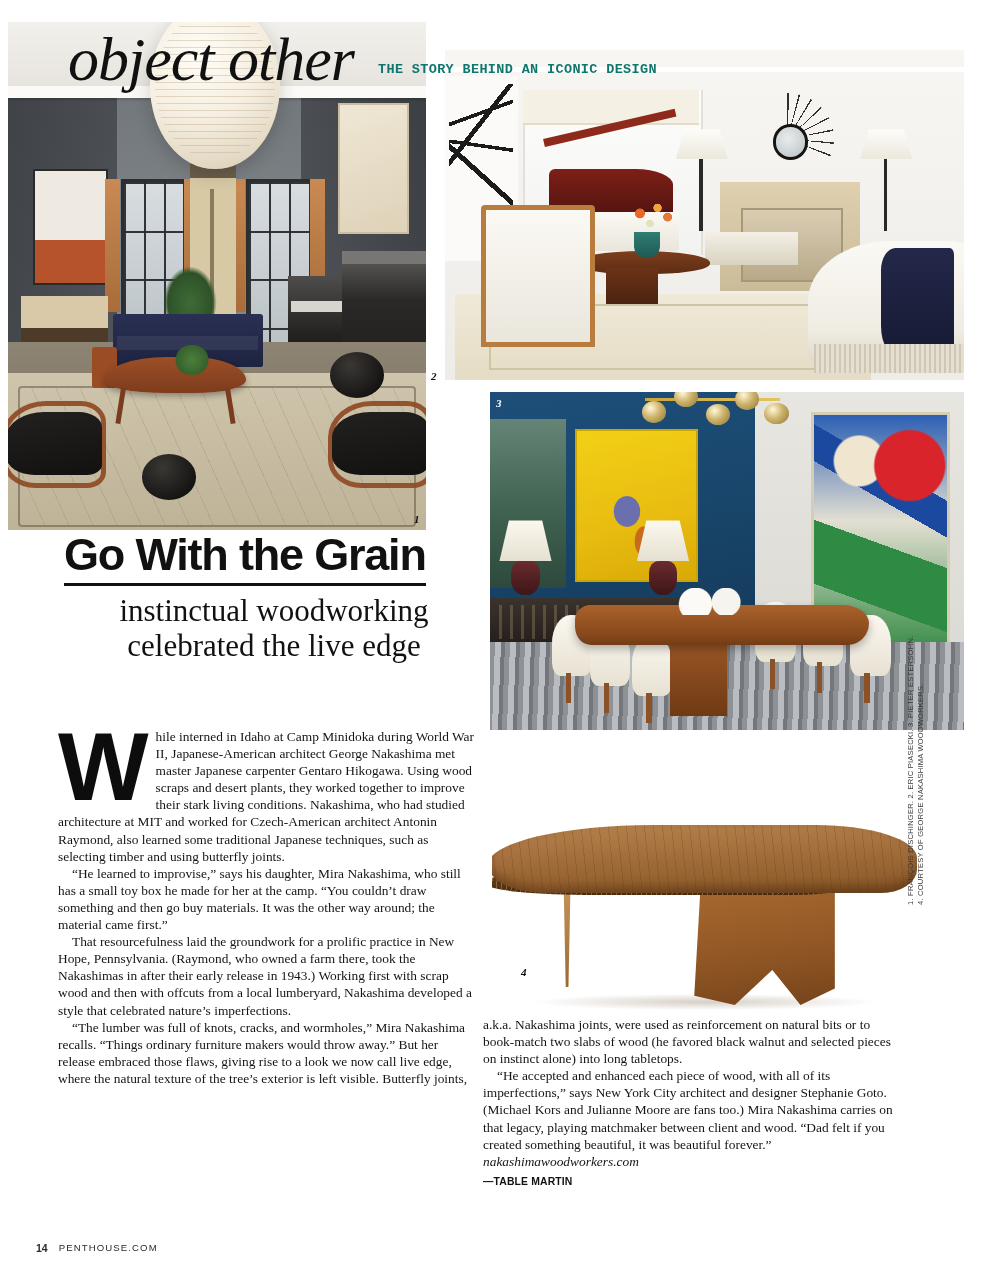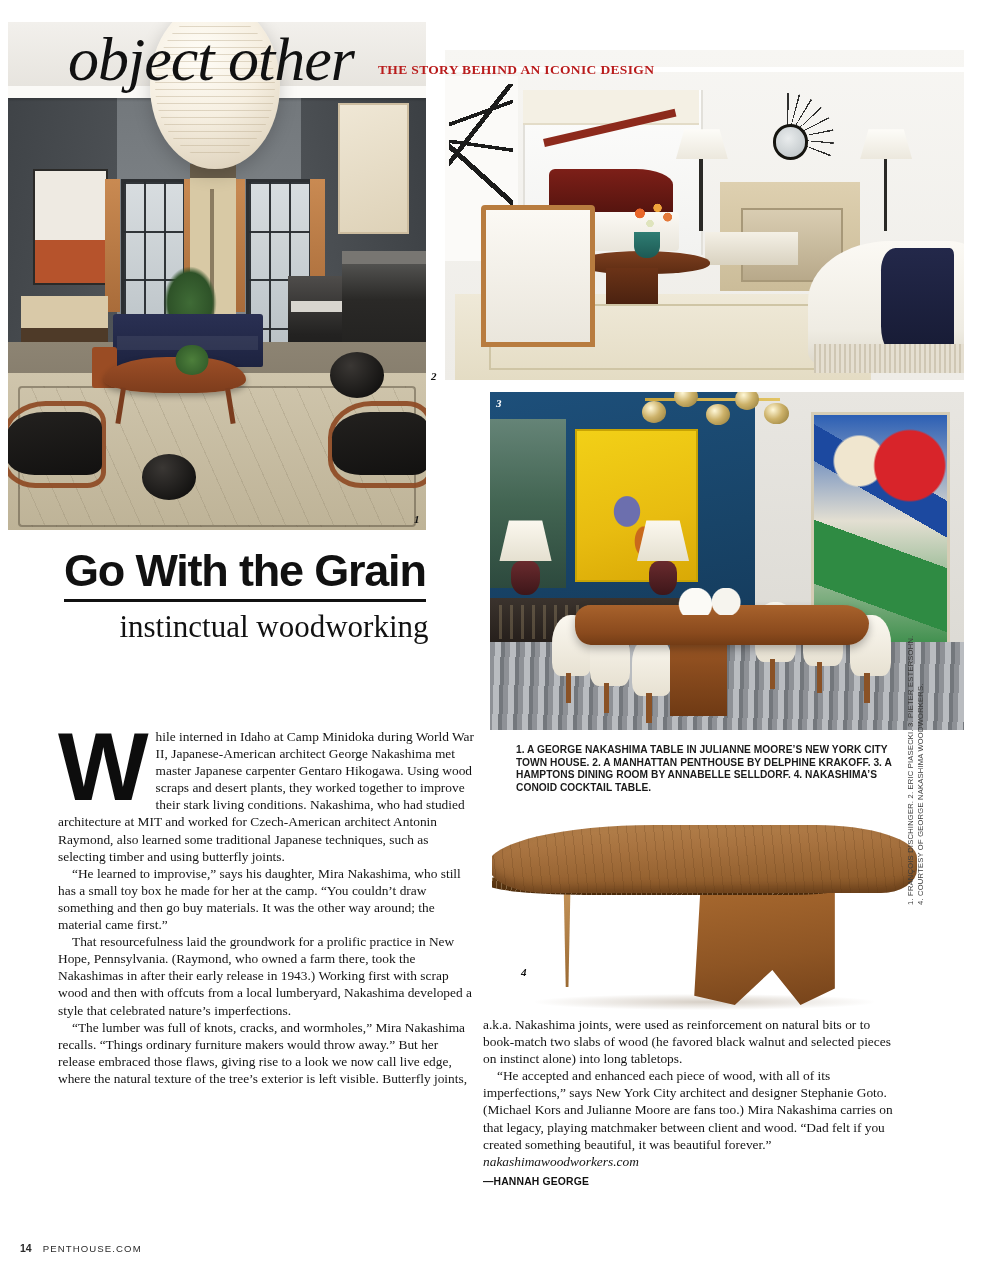--- a/index.html
+++ b/index.html
@@ -340,32 +340,32 @@
     font-style: italic;
     font-size: 62px;
     letter-spacing: -1px;
     color:#111;
     line-height:1;
     z-index: 20;
     text-shadow: 0 0 2px rgba(255,255,255,.35);
   }
   .masthead-kicker {
     position:absolute; left:378px; top:62px;
-    font-family: Liberation Serif, serif;
+    font-family: Liberation Mono, monospace;
     font-weight: 700;
     font-size: 13.5px;
     letter-spacing: .35px;
-    color:#b91c1c;
+    color:#0f766e;
     z-index: 21;
     white-space: nowrap;
   }
 
   
   .headline {
-    position:absolute; left:64px; top:548px;
+    position:absolute; left:64px; top:532px;
     width: 420px;
   }
   .headline-title {
     font-family: "Liberation Sans", sans-serif;
     font-weight: 700;
     font-size: 45px;
     letter-spacing: -1.2px;
     line-height: 1.02;
     color:#111;
     margin:0;
@@ -455,27 +455,27 @@
     line-height: 10px;
     letter-spacing: .2px;
     color:#3a3a3a;
     white-space: nowrap;
   }
   .credits span { display:block; }
 
   
   .footer {
     position:absolute;
-    left:20px; bottom:26px;
+    left:36px; bottom:26px;
     font-family: "Liberation Sans", sans-serif;
     font-size: 9.6px;
     letter-spacing: 1.1px;
     color:#2a2a2a;
     display:flex;
-    align-items:center;
+    align-items:flex-start;
     gap: 11px;
   }
   .footer-page { font-weight:700; font-size:10.5px; letter-spacing:0; }
 </style>
 </head>
 <body>
 
 <div class="page">
 
   <div class="photo1">
@@ -595,37 +595,37 @@
 
   <div class="numlabel num1">1</div>
   <div class="numlabel num2">2</div>
   <div class="numlabel num3">3</div>
   <div class="numlabel num4">4</div>
 
   <div class="headline">
     <h1 class="headline-title">Go With the Grain</h1>
     <div class="headline-deck">
       <span class="deck-l2">instinctual woodworking</span>
+      <span class="deck-l3">celebrated the live edge</span>
     </div>
   </div>
 
   <div class="col col-left">
     <p><span class="dropcap">W</span><span>hile interned in Idaho at Camp Minidoka during World War II, Japanese-American architect George Nakashima met master Japanese carpenter Gentaro Hikogawa. Using wood scraps and desert plants, they worked together to improve their stark living conditions. Nakashima, who had studied architecture at MIT and worked for Czech-American architect Antonin Raymond, also learned some traditional Japanese techniques, such as selecting timber and using butterfly joints.</span></p>
     <p>“He learned to improvise,” says his daughter, Mira Nakashima, who still has a small toy box he made for her at the camp. “You couldn’t draw something and then go buy materials. It was the other way around; the material came first.”</p>
     <p>That resourcefulness laid the groundwork for a prolific practice in New Hope, Pennsylvania. (Raymond, who owned a farm there, took the Nakashimas in after their early release in 1943.) Working first with scrap wood and then with offcuts from a local lumberyard, Nakashima developed a style that celebrated nature’s imperfections.</p>
     <p>“The lumber was full of knots, cracks, and wormholes,” Mira Nakashima recalls. “Things ordinary furniture makers would throw away.” But her release embraced those flaws, giving rise to a look we now call live edge, where the natural texture of the tree’s exterior is left visible. Butterfly joints,</p>
   </div>
 
   <div class="col col-right">
     <p>a.k.a. Nakashima joints, were used as reinforcement on natural bits or to book-match two slabs of wood (he favored black walnut and selected pieces on instinct alone) into long tabletops.</p>
     <p><span>“He accepted and enhanced each piece of wood, with all of its imperfections,” says New York City architect and designer Stephanie Goto. (Michael Kors and Julianne Moore are fans too.) Mira Nakashima carries on that legacy, playing matchmaker between client and wood. “Dad felt if you created something beautiful, it was beautiful forever.” </span><span class="italic-url">nakashimawoodworkers.com</span></p>
-    <div class="byline">—HANNAH GEORGE</div>
-  </div>
-
-  <div class="caption">1. A GEORGE NAKASHIMA TABLE IN JULIANNE MOORE’S NEW YORK CITY TOWN HOUSE. 2. A MANHATTAN PENTHOUSE BY DELPHINE KRAKOFF. 3. A HAMPTONS DINING ROOM BY ANNABELLE SELLDORF. 4. NAKASHIMA’S CONOID COCKTAIL TABLE.</div>
+    <div class="byline">—TABLE MARTIN</div>
+  </div>
+
 
   <div class="credits">
     <span>1. FRANÇOIS DISCHINGER. 2. ERIC PIASECKI. 3. PIETER ESTERSOHN.</span>
     <span>4. COURTESY OF GEORGE NAKASHIMA WOODWORKERS.</span>
   </div>
 
   <div class="footer">
     <span class="footer-page">14</span>
     <span>PENTHOUSE.COM</span>
   </div>

